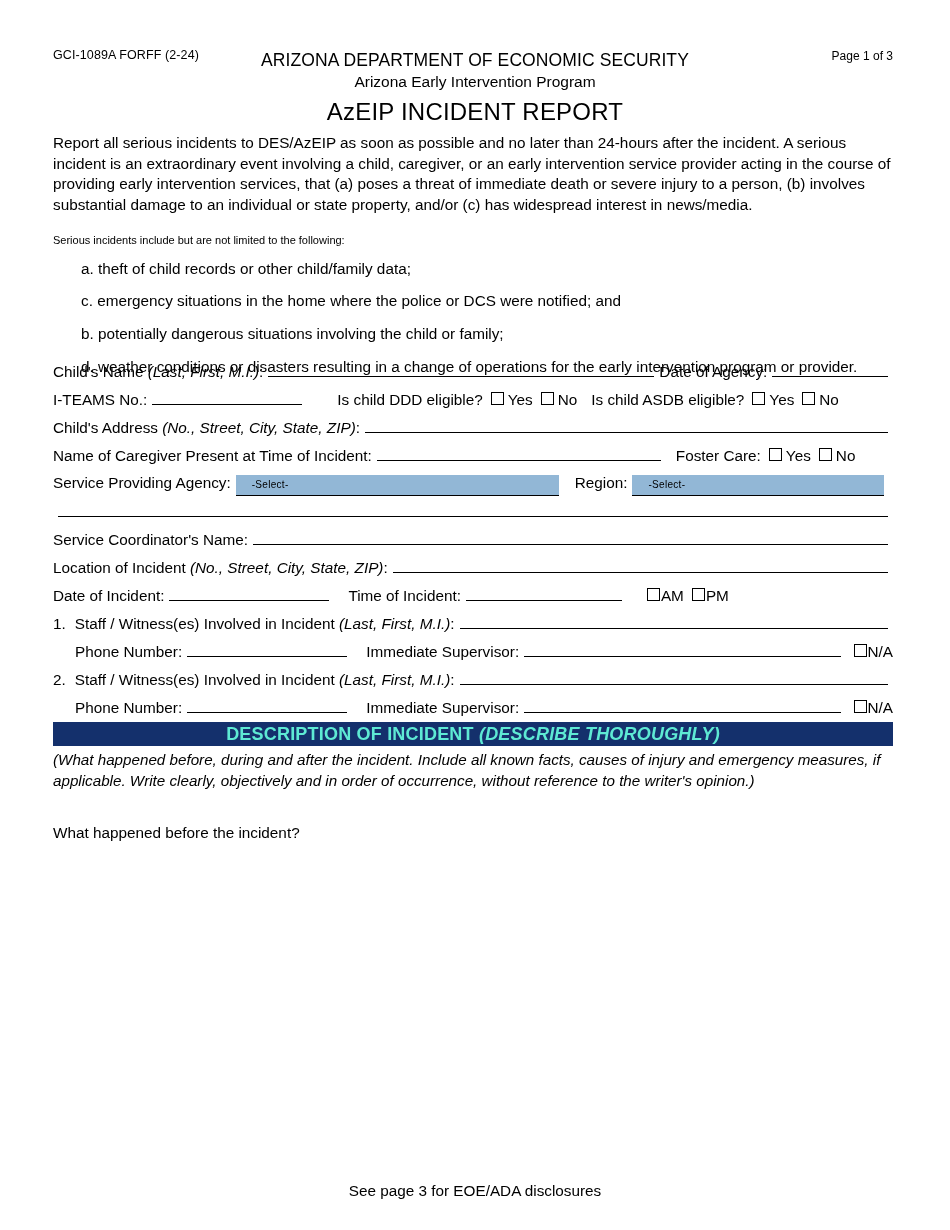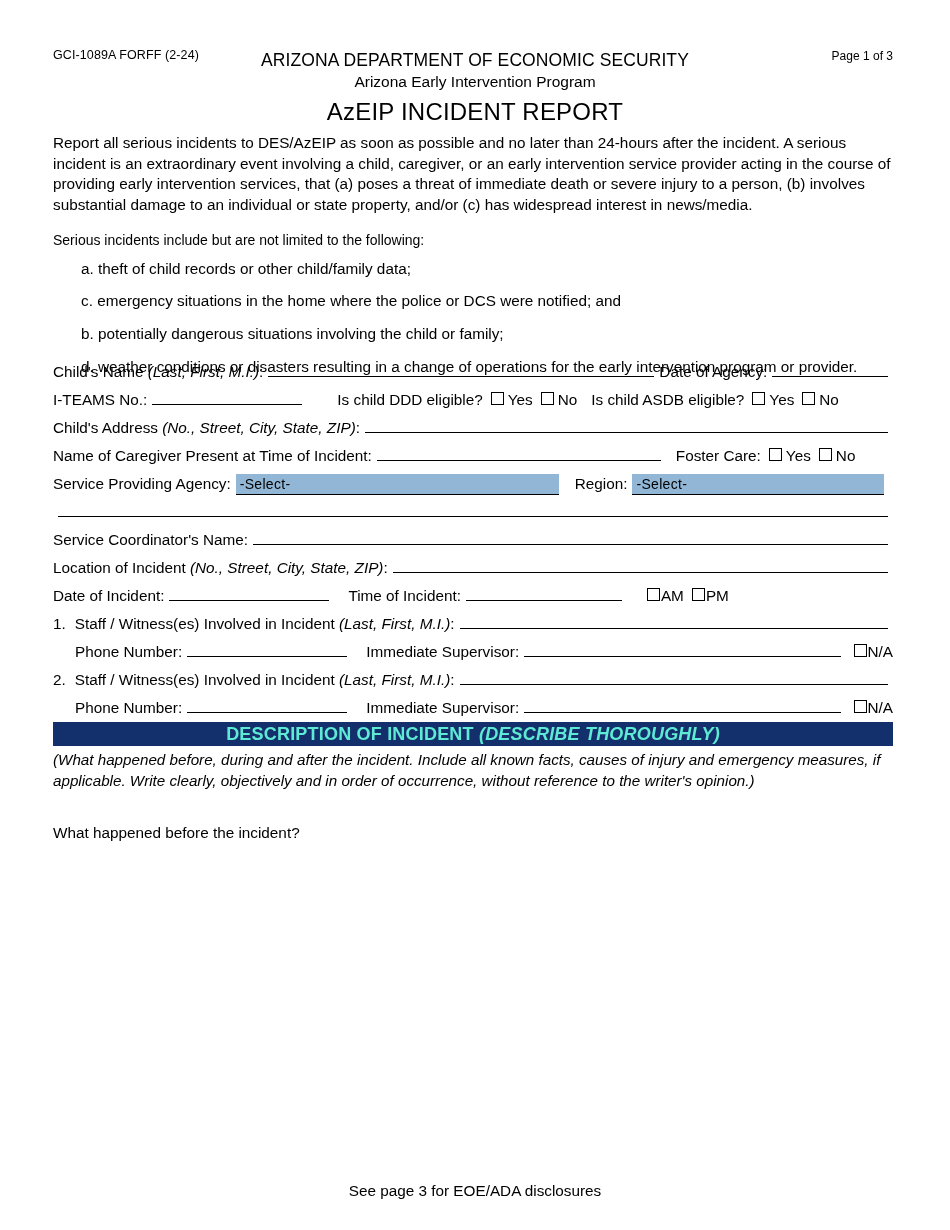--- a/index.html
+++ b/index.html
@@ -72,21 +72,21 @@
     top: 133px;
     width: 840px;
   }
   .intro {
     font-size: 15.3px;
     line-height: 20.7px;
     text-align: left;
     margin: 0 0 14px 0;
   }
   .lead-in {
-    font-size: 14px;
+    font-size: 11px;
     line-height: 20.7px;
     margin: 0 0 8px 0;
   }
   .bullets {
     margin: 0;
     padding: 0;
     list-style: none;
   }
   .bullets li {
     font-size: 15.3px;
@@ -133,22 +133,22 @@
   }
   .cbx.tight { margin-right: 1px; }
   .cbtext { flex: 0 0 auto; }
 
   
   .sel {
     background: #92b7d6;
     border-bottom: 1.4px solid #000;
     height: 21px;
     line-height: 20px;
-    font-size: 14px;
-    padding-left: 4px;
+    font-size: 10px;
+    padding-left: 16px;
     box-sizing: border-box;
     margin-left: 5px;
     letter-spacing: 0.3px;
     flex: 0 0 auto;
     color: #000;
   }
 
   .spacer { flex: 0 0 auto; }
 
   

